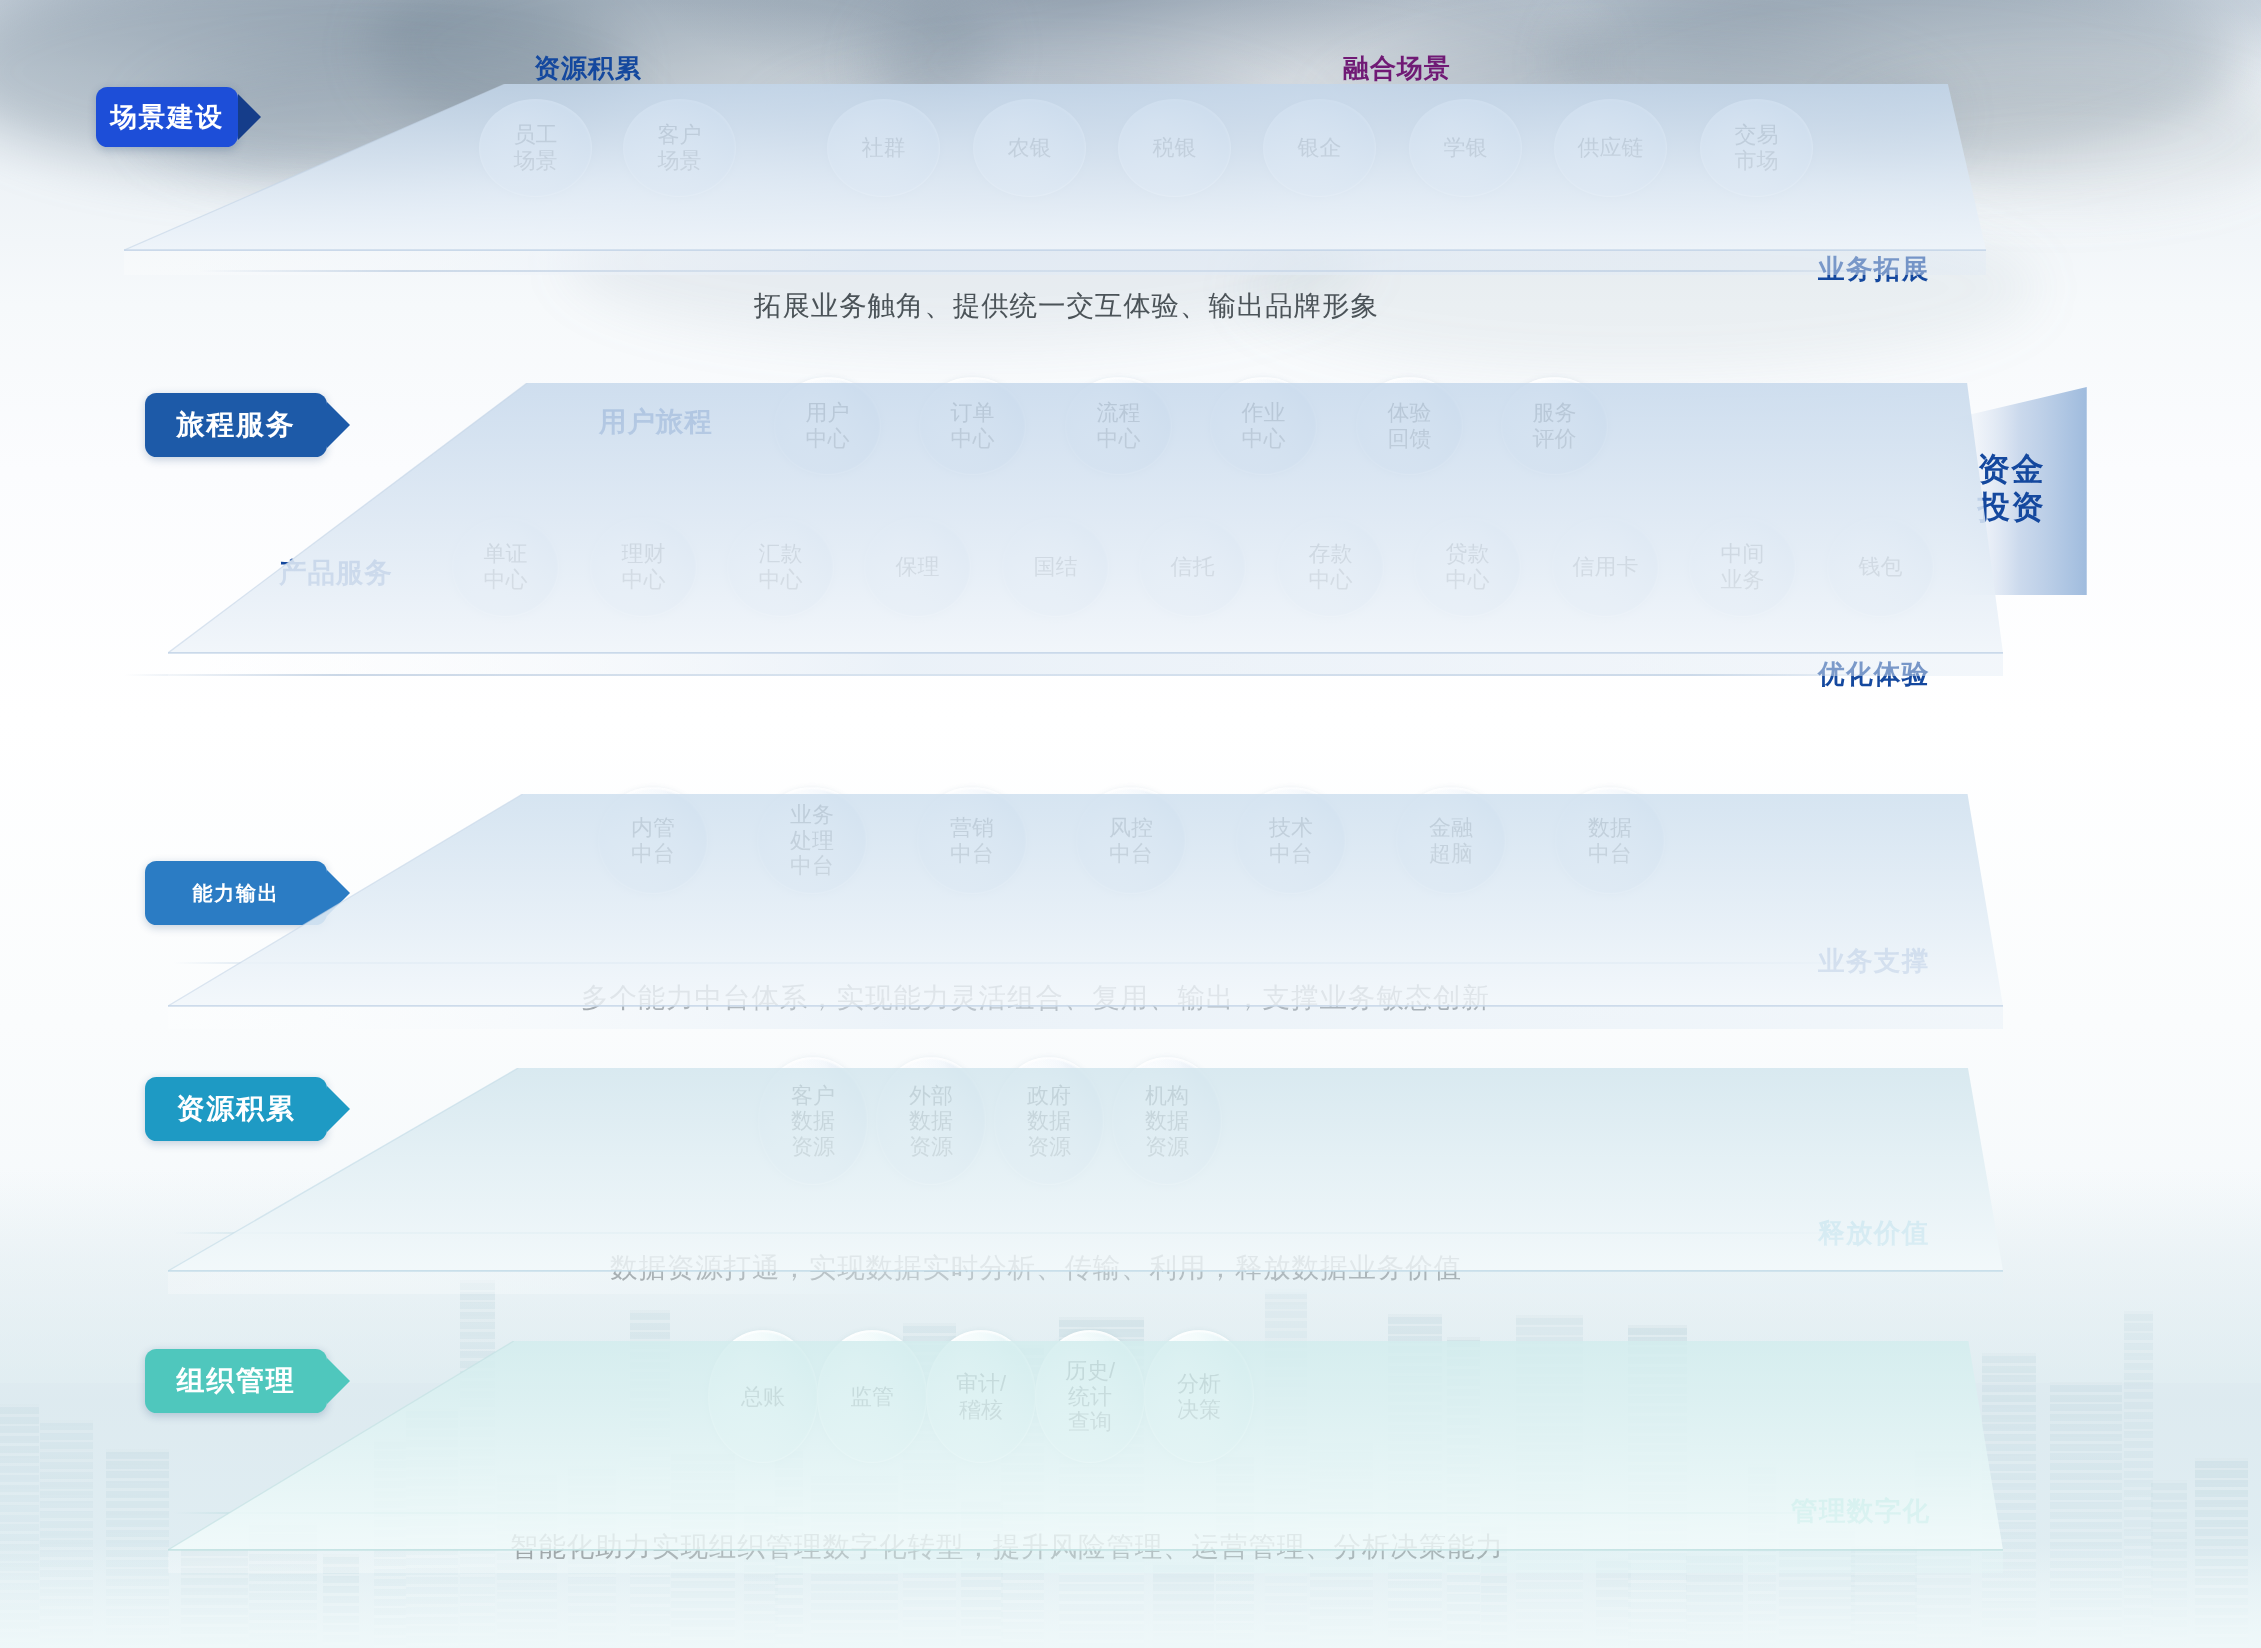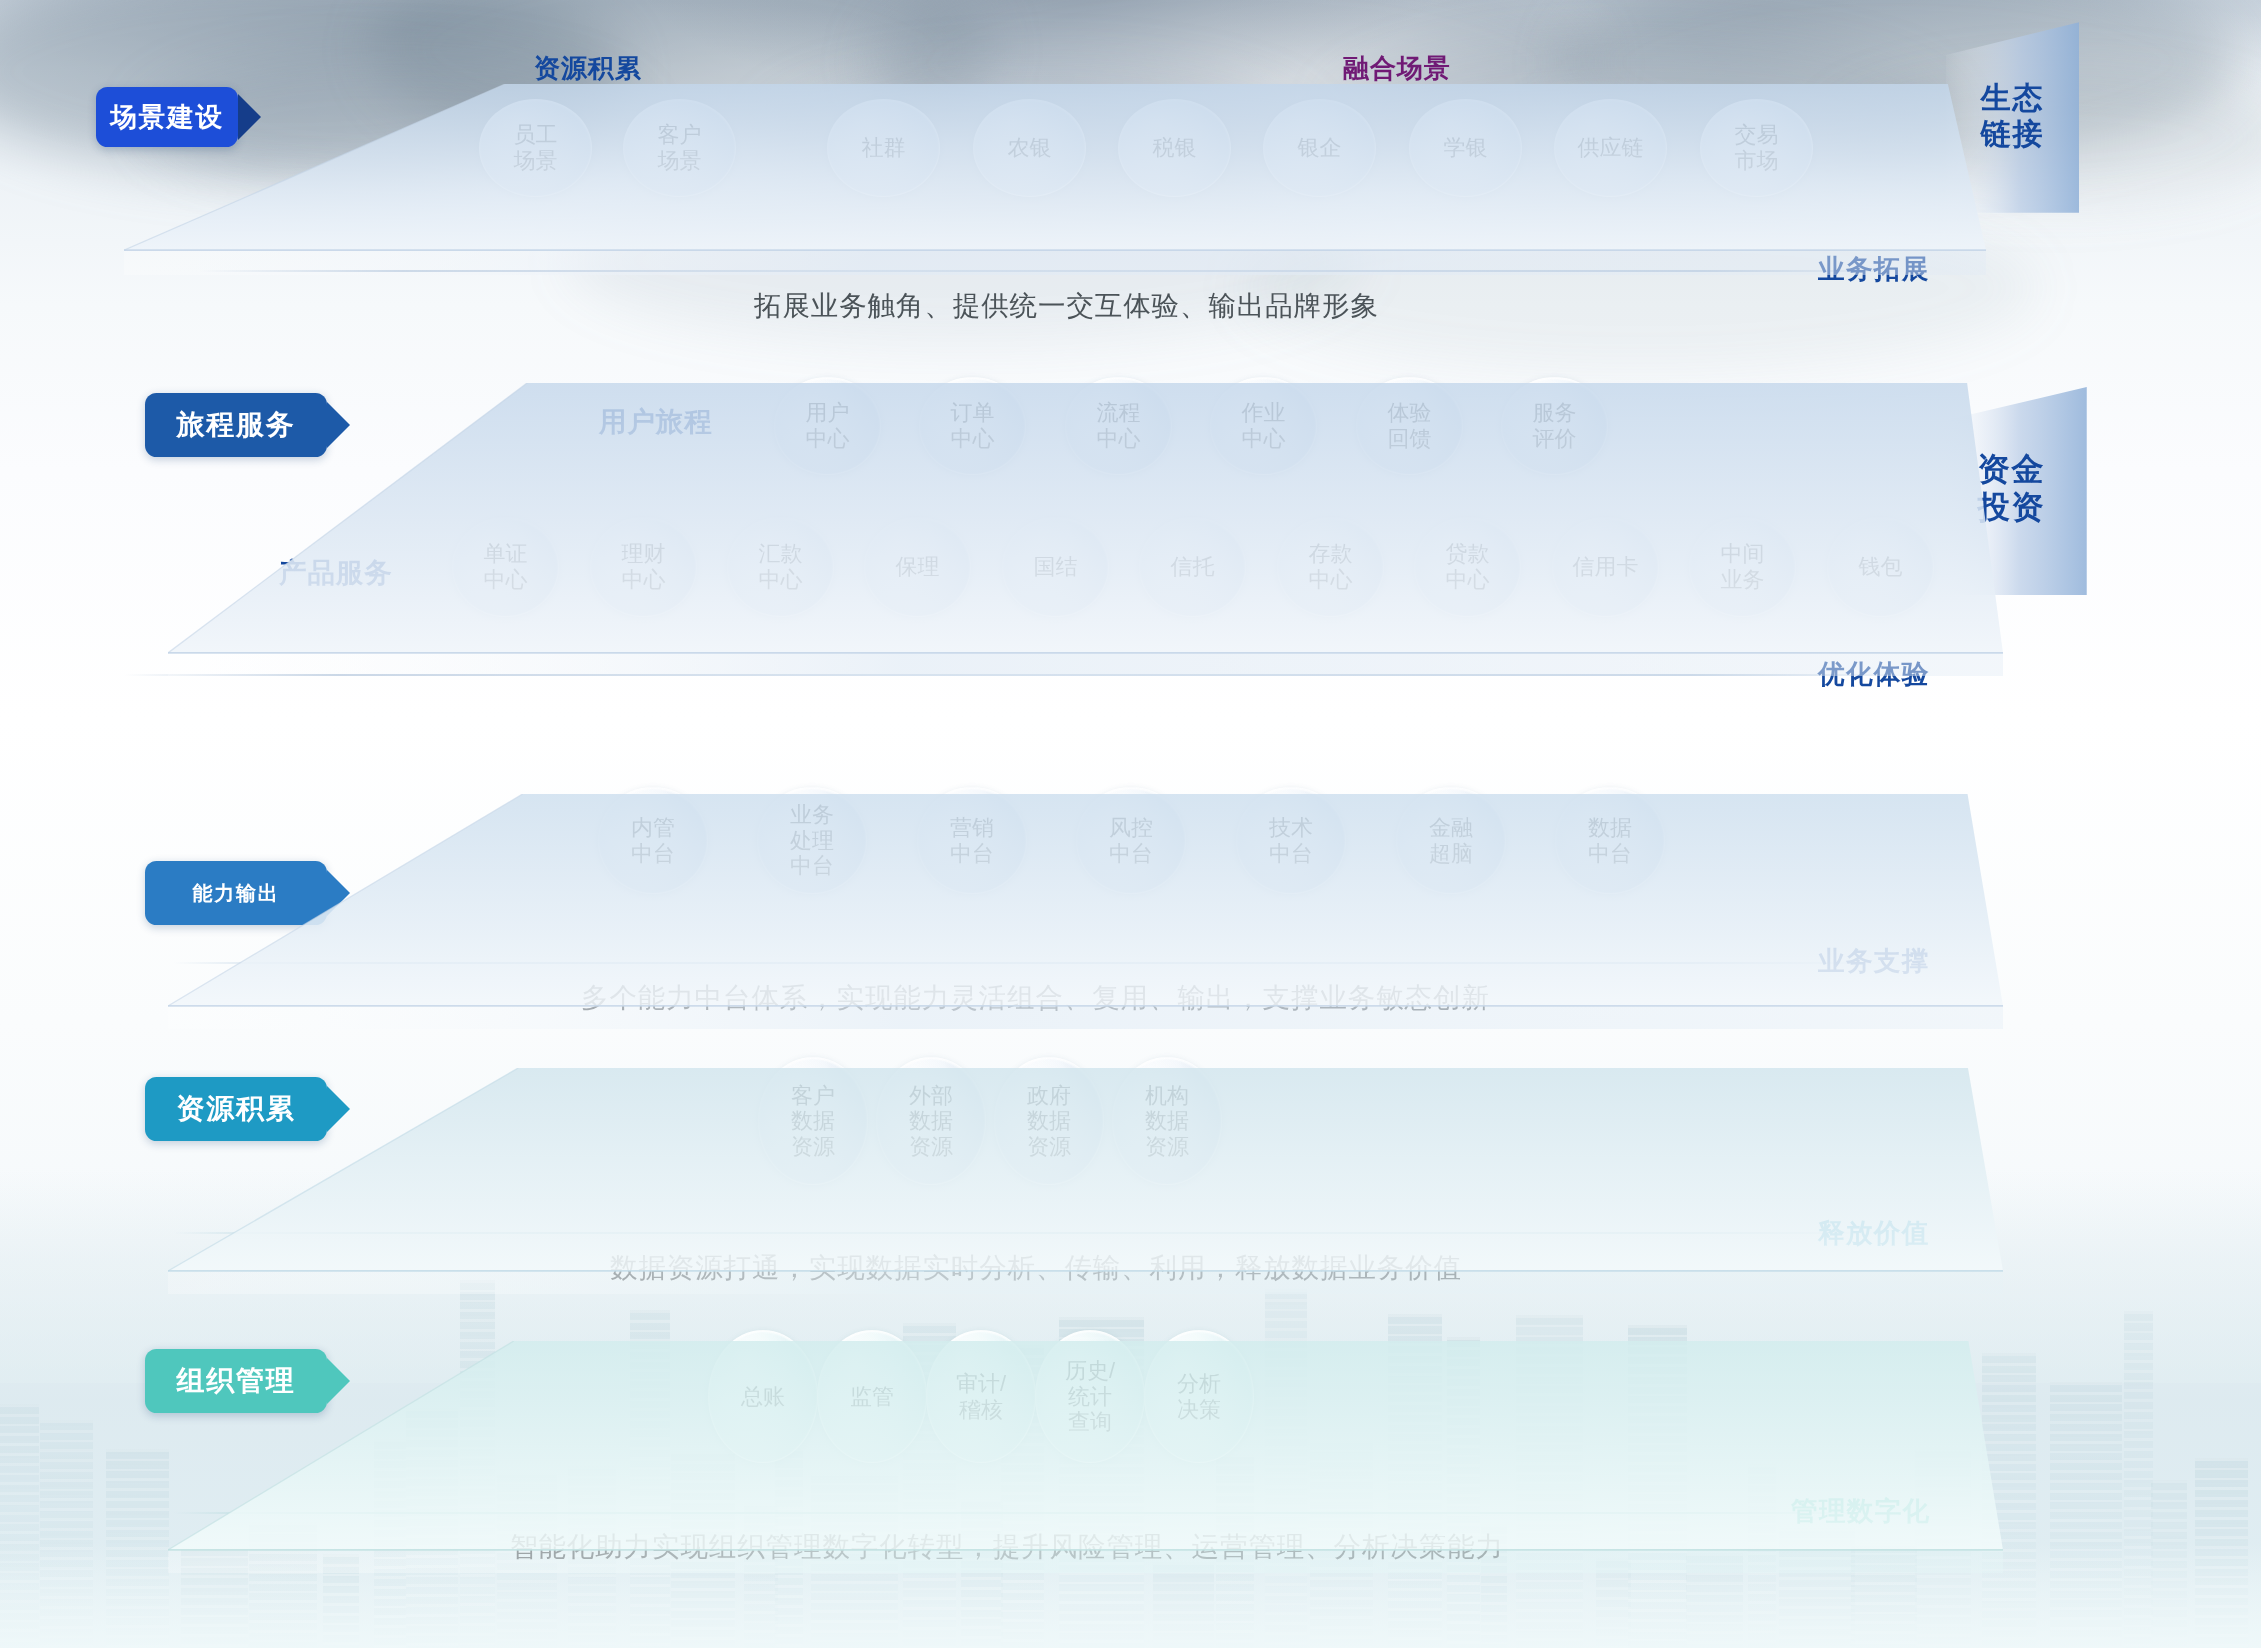--- a/index.html
+++ b/index.html
@@ -175,36 +175,20 @@
         <polygon points="430,0 2057,0 2100,187 0,187" fill="url(#gtopt1)"></polygon>
         <rect x="0" y="187" width="2100" height="28" fill="url(#gfrt1)"></rect>
         <line x1="0" y1="187" x2="2100" y2="187" stroke="#c3d3e6" stroke-width="2" stroke-opacity=".85"></line>
         <line x1="430" y1="0" x2="0" y2="187" stroke="#c3d3e6" stroke-width="1.5" stroke-opacity=".6"></line>
       </svg>
     </div>
     <div class="badge" style="left: 96px; top: 87px; width: 142px; height: 60px; background: #1d4ed8; font-size: 26.6px;">
       <span class="btxt">场景建设</span>
       <div class="arrow" style="border-left: 23px solid rgb(21, 61, 138);"></div>
     </div>
-    <div class="sideban" style="left: 1946px; top: 22px; width: 133px; height: 191px;">
-      <svg width="133" height="191" viewBox="0 0 150 215">
-        <defs>
-          <linearGradient id="sbt1" x1="0" y1="0" x2="1" y2="0">
-            <stop offset="0%" stop-color="#ffffff" stop-opacity=".05"></stop>
-            <stop offset="55%" stop-color="#b9cce6" stop-opacity=".72"></stop>
-            <stop offset="100%" stop-color="#8fb0d8" stop-opacity=".85"></stop>
-          </linearGradient>
-        </defs>
-        <polygon points="0,37 150,0 150,215 0,215" fill="url(#sbt1)"></polygon>
-      </svg>
-      <div class="sbtxt" style="top: 58px; font-size: 30px;">
-        <div>生态</div>
-        <div>链接</div>
-      </div>
-    </div>
     <div class="grouplbl" style="left: 534px; top: 51px; font-size: 26px; color: rgb(20, 72, 158);">资源积累</div>
     <div class="grouplbl" style="left: 1299px; top: 51px; font-size: 26px; color: #701a75; margin-left: 44px;">融合场景</div>
     <div class="node" style="left: 479px; top: 99px; width: 111px; height: 96px; font-size: 22px; flex-direction: column;">
       <span>员工</span>
       <span>场景</span>
     </div>
     <div class="node" style="left: 623px; top: 99px; width: 111px; height: 96px; font-size: 22px; flex-direction: column;">
       <span>客户</span>
       <span>场景</span>
     </div>

